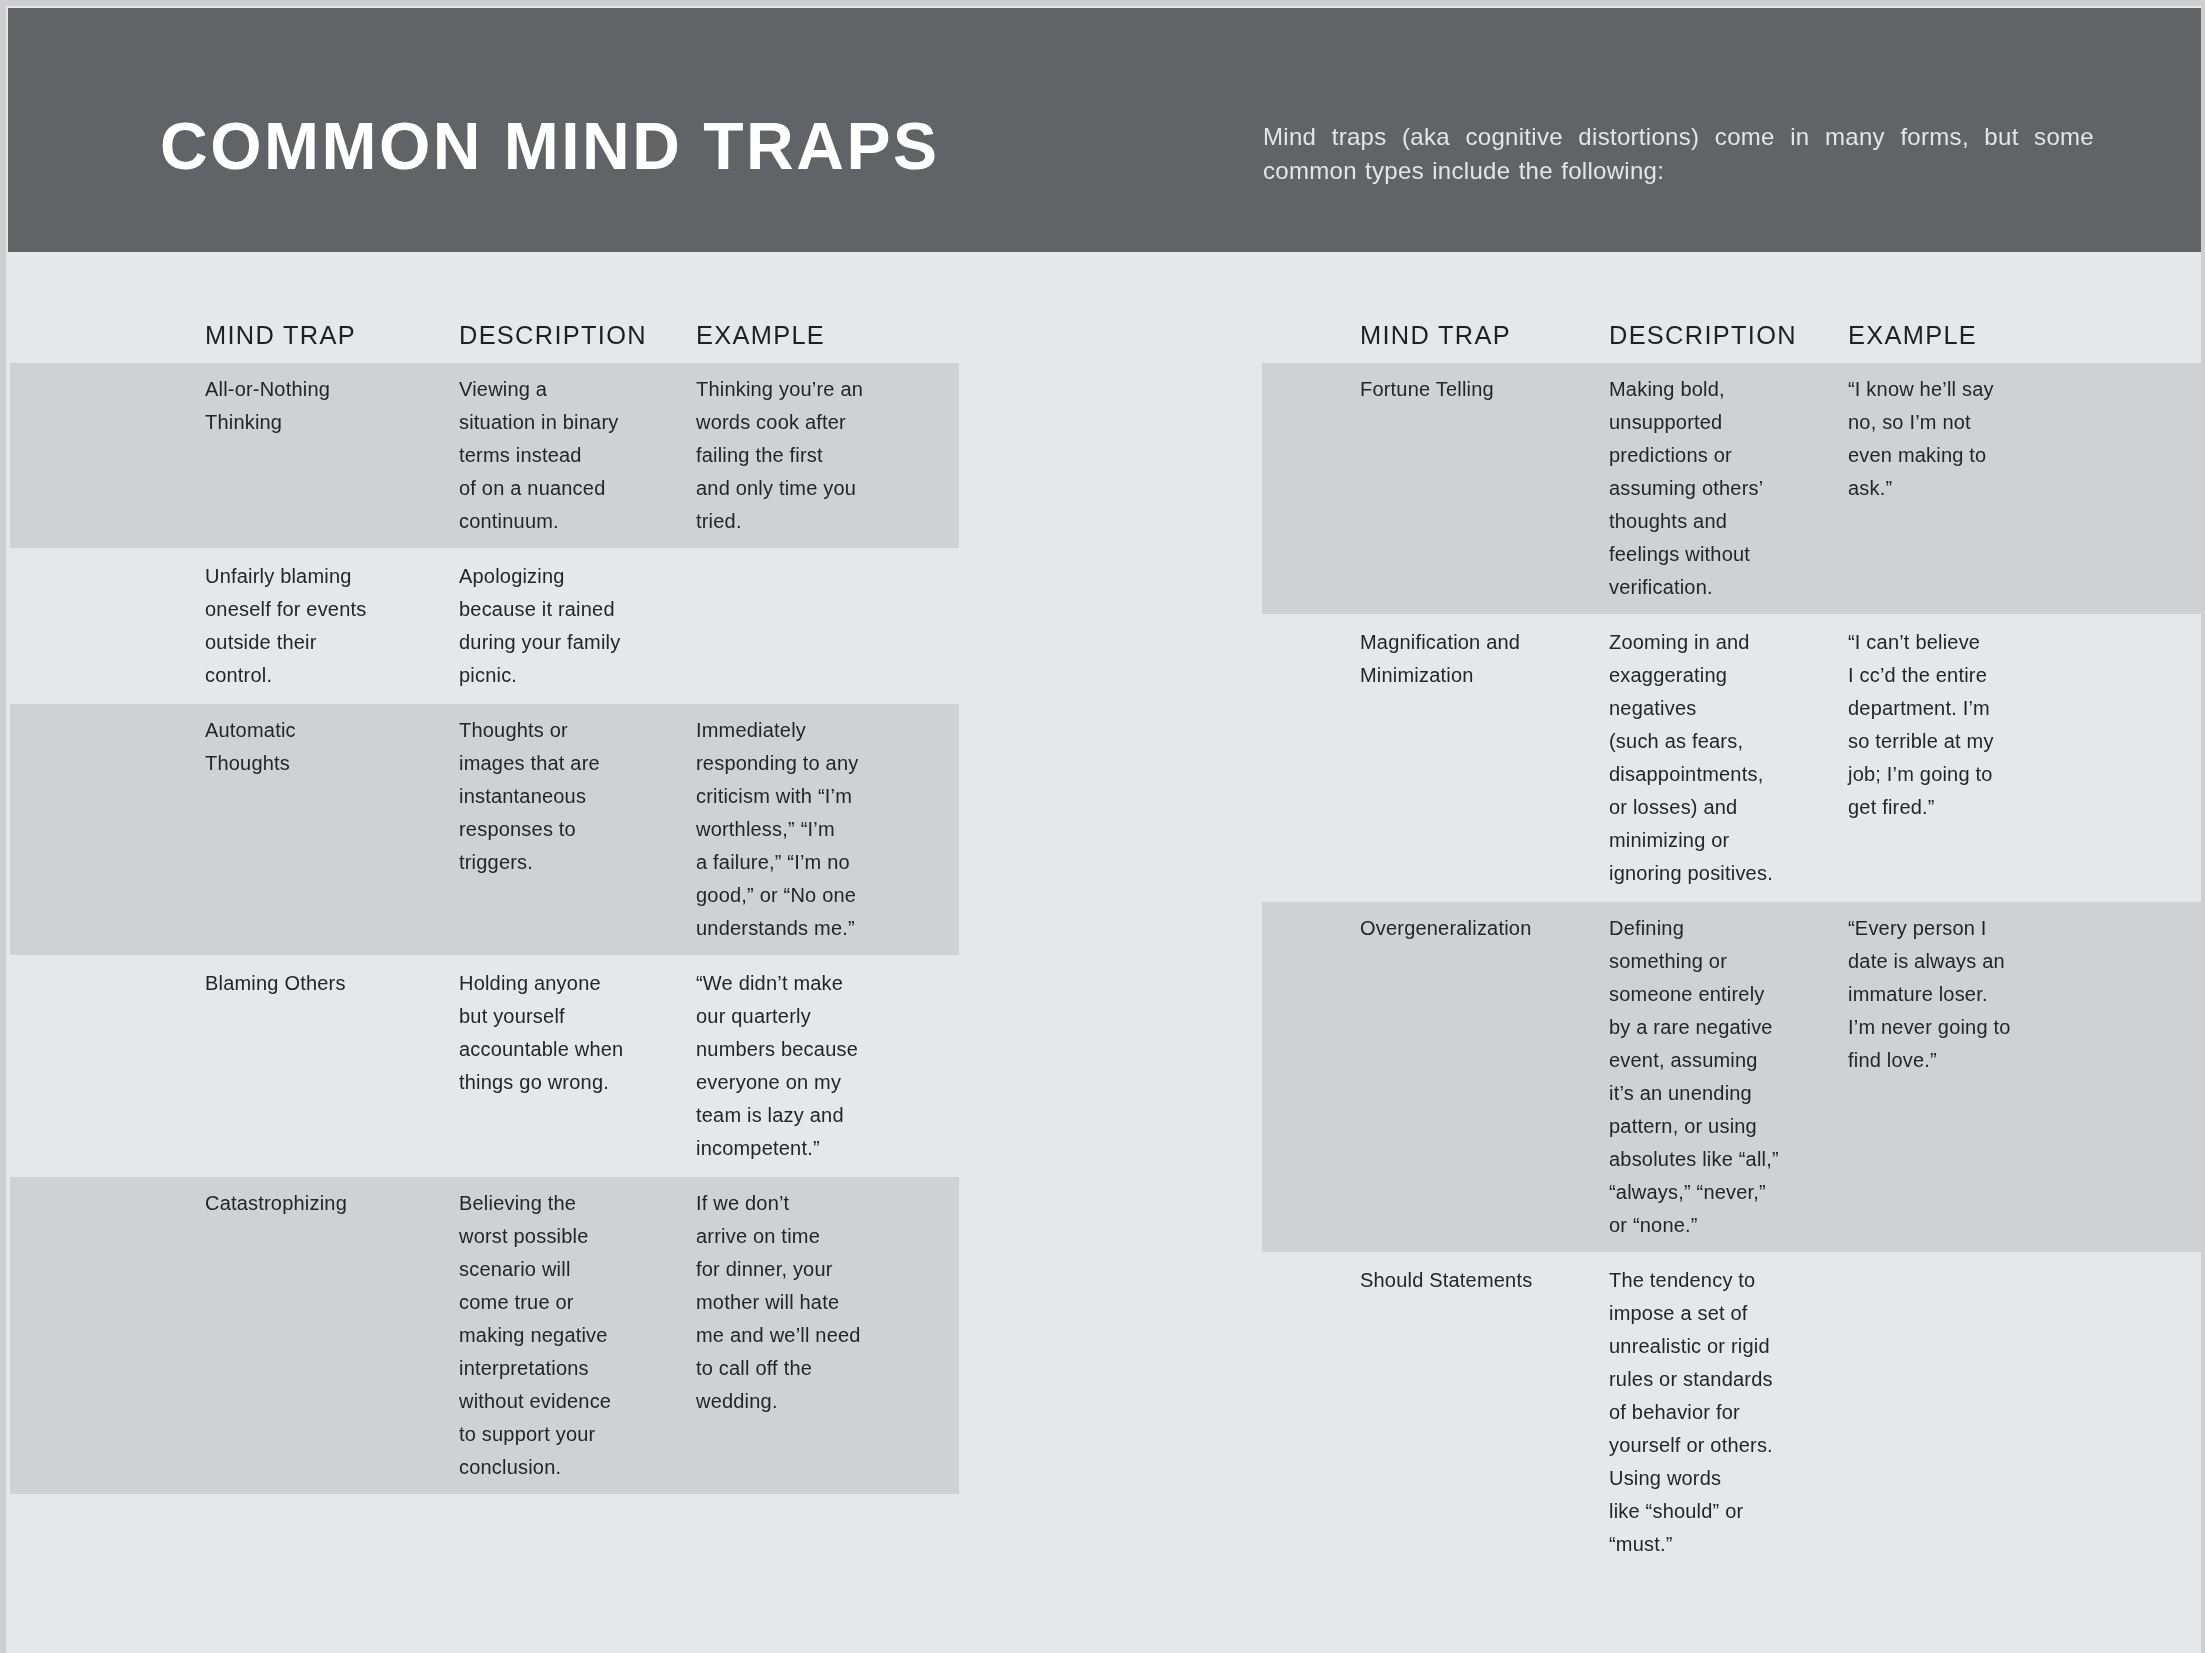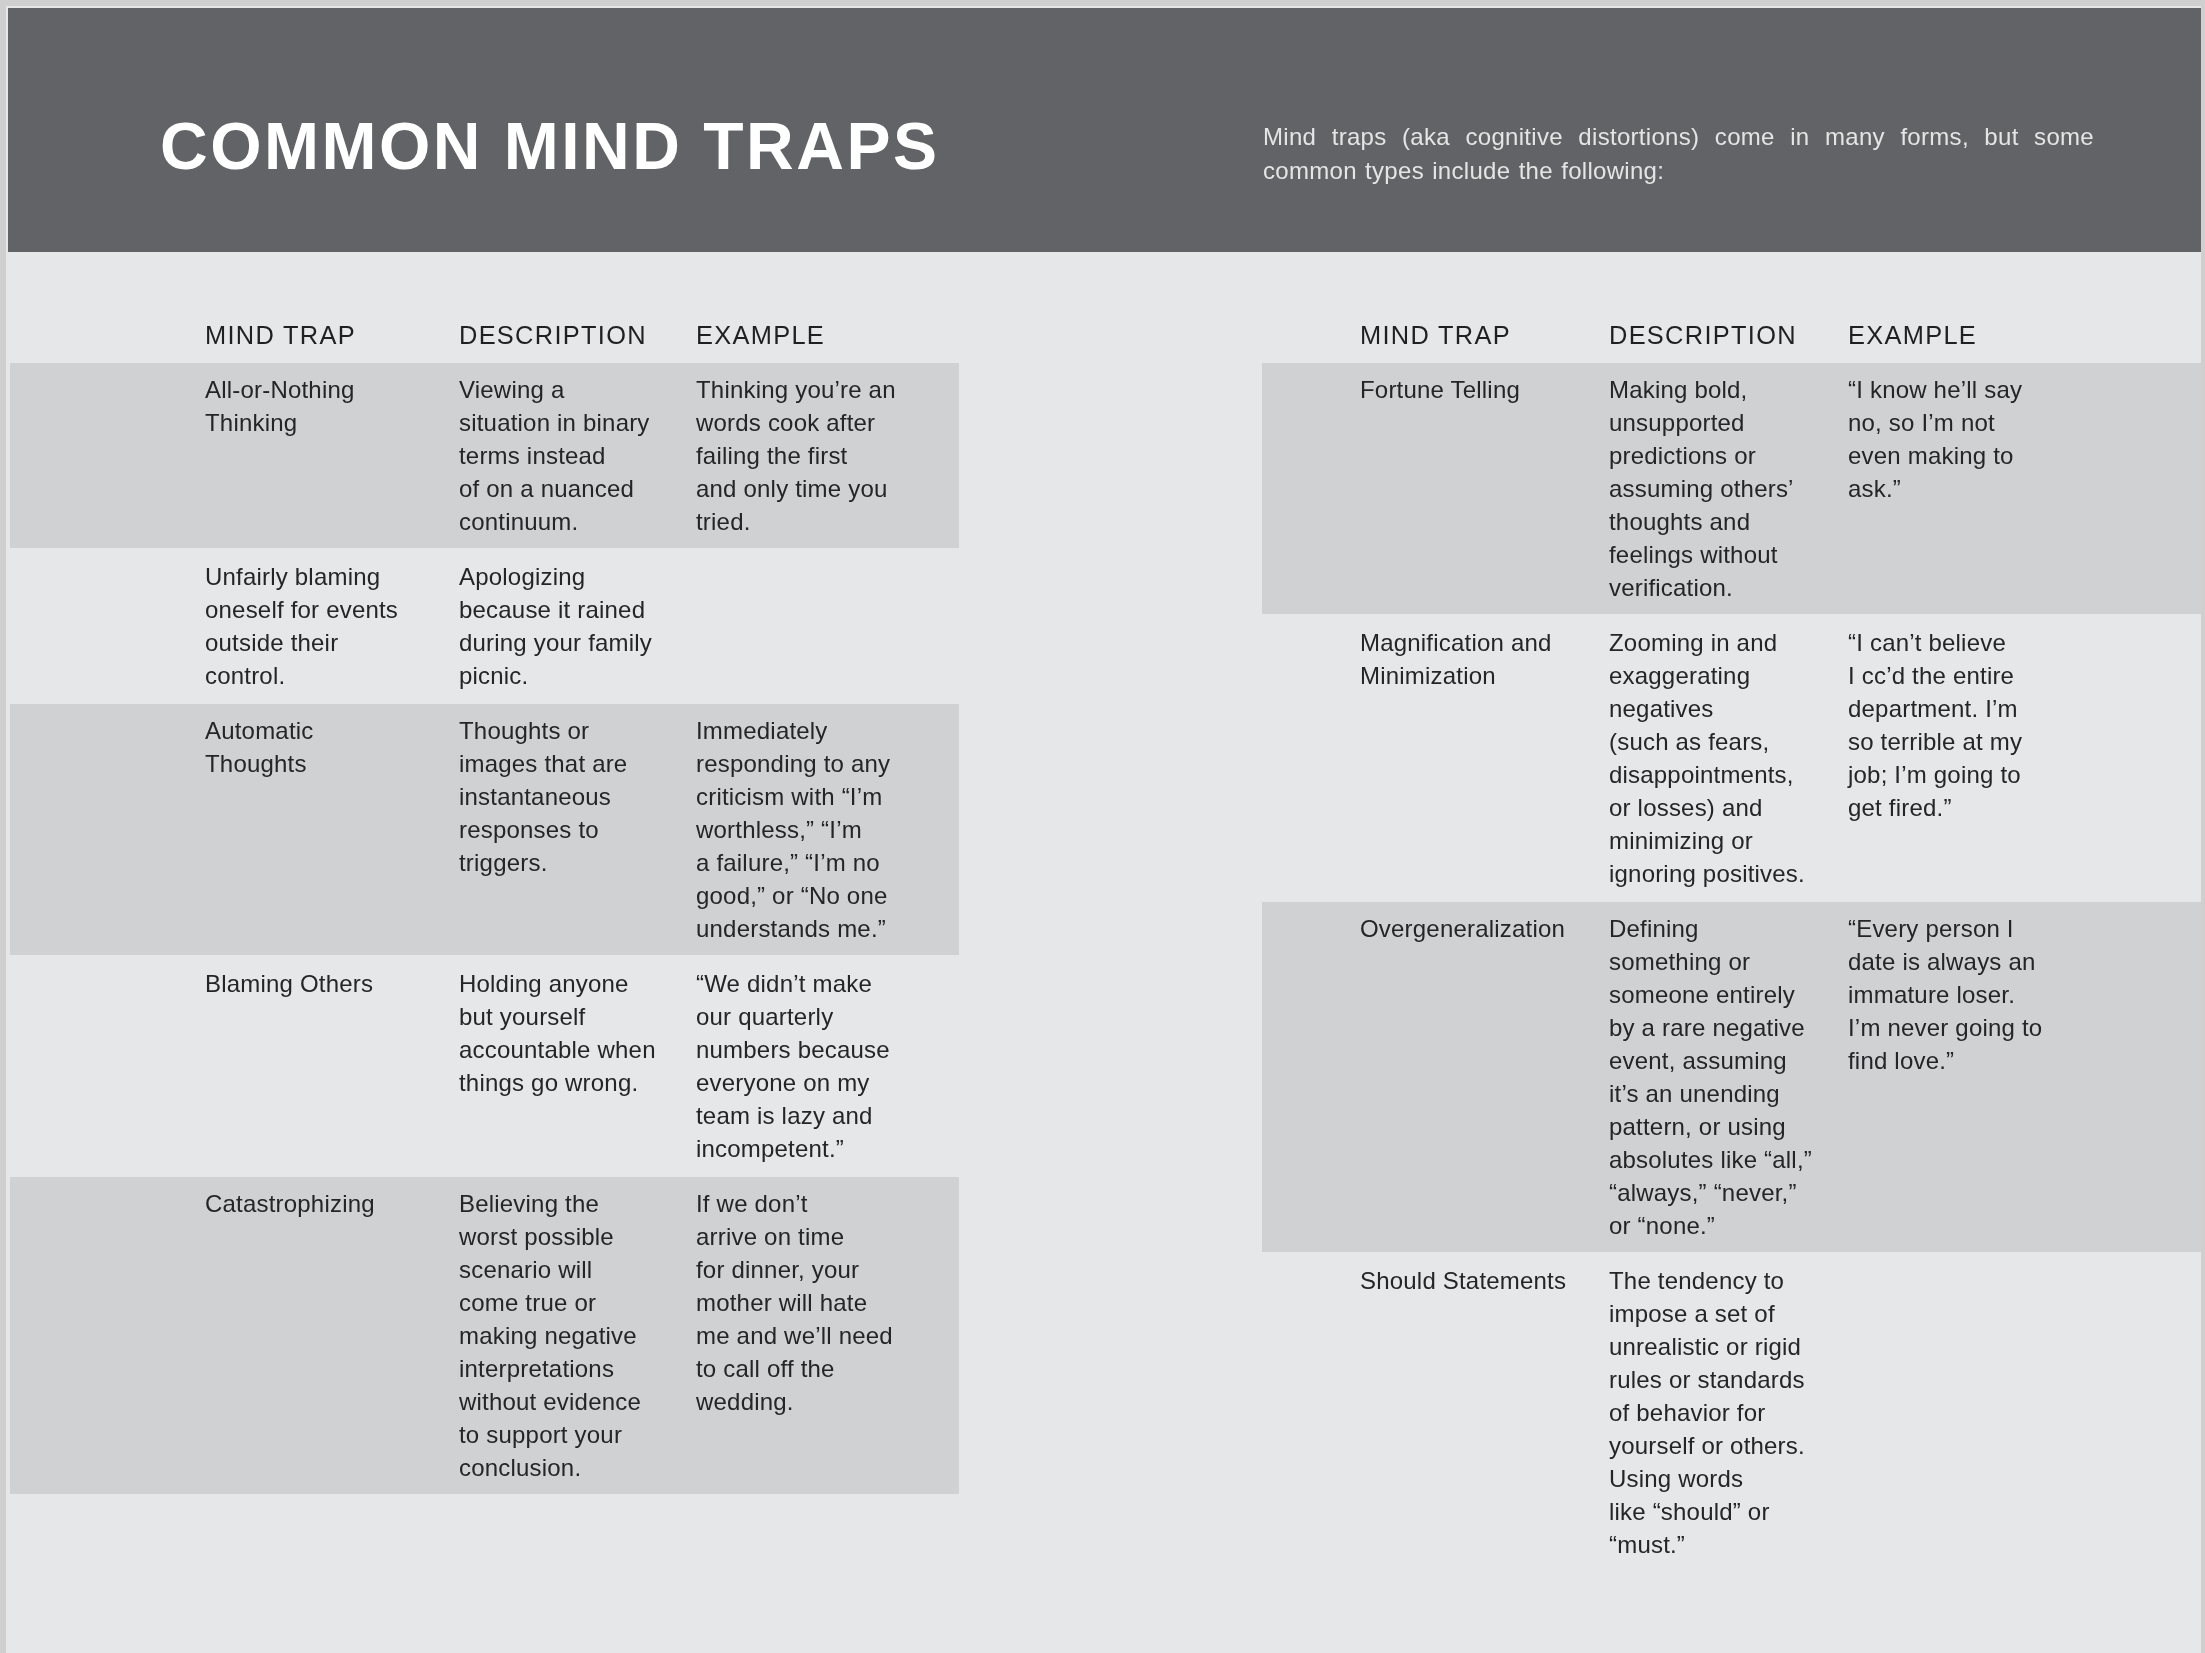--- a/index.html
+++ b/index.html
@@ -35,21 +35,21 @@
   .right .row-grid { padding-left:96px; grid-template-columns:249px 239px 1fr; }
 
   .thead { height:52px; align-items:center; }
   .th {
     font-size:25.4px; font-weight:normal; letter-spacing:1.3px;
     color:#1f2022; white-space:nowrap;
   }
   .trow { padding:7.6px 0 8.5px 0; }
   .trow.shaded { background:#d0d1d3; }
   .cell {
-    font-size:24px; line-height:33px; letter-spacing:0.2px;
+    font-size:20px; line-height:33px; letter-spacing:0.2px;
     white-space:pre-line; padding-right:10.2px; color:#242528;
   }
 </style>
 </head>
 <body>
 
 <div class="page">
 
   <div class="band">
     <h1 class="page-title">COMMON MIND TRAPS</h1>

